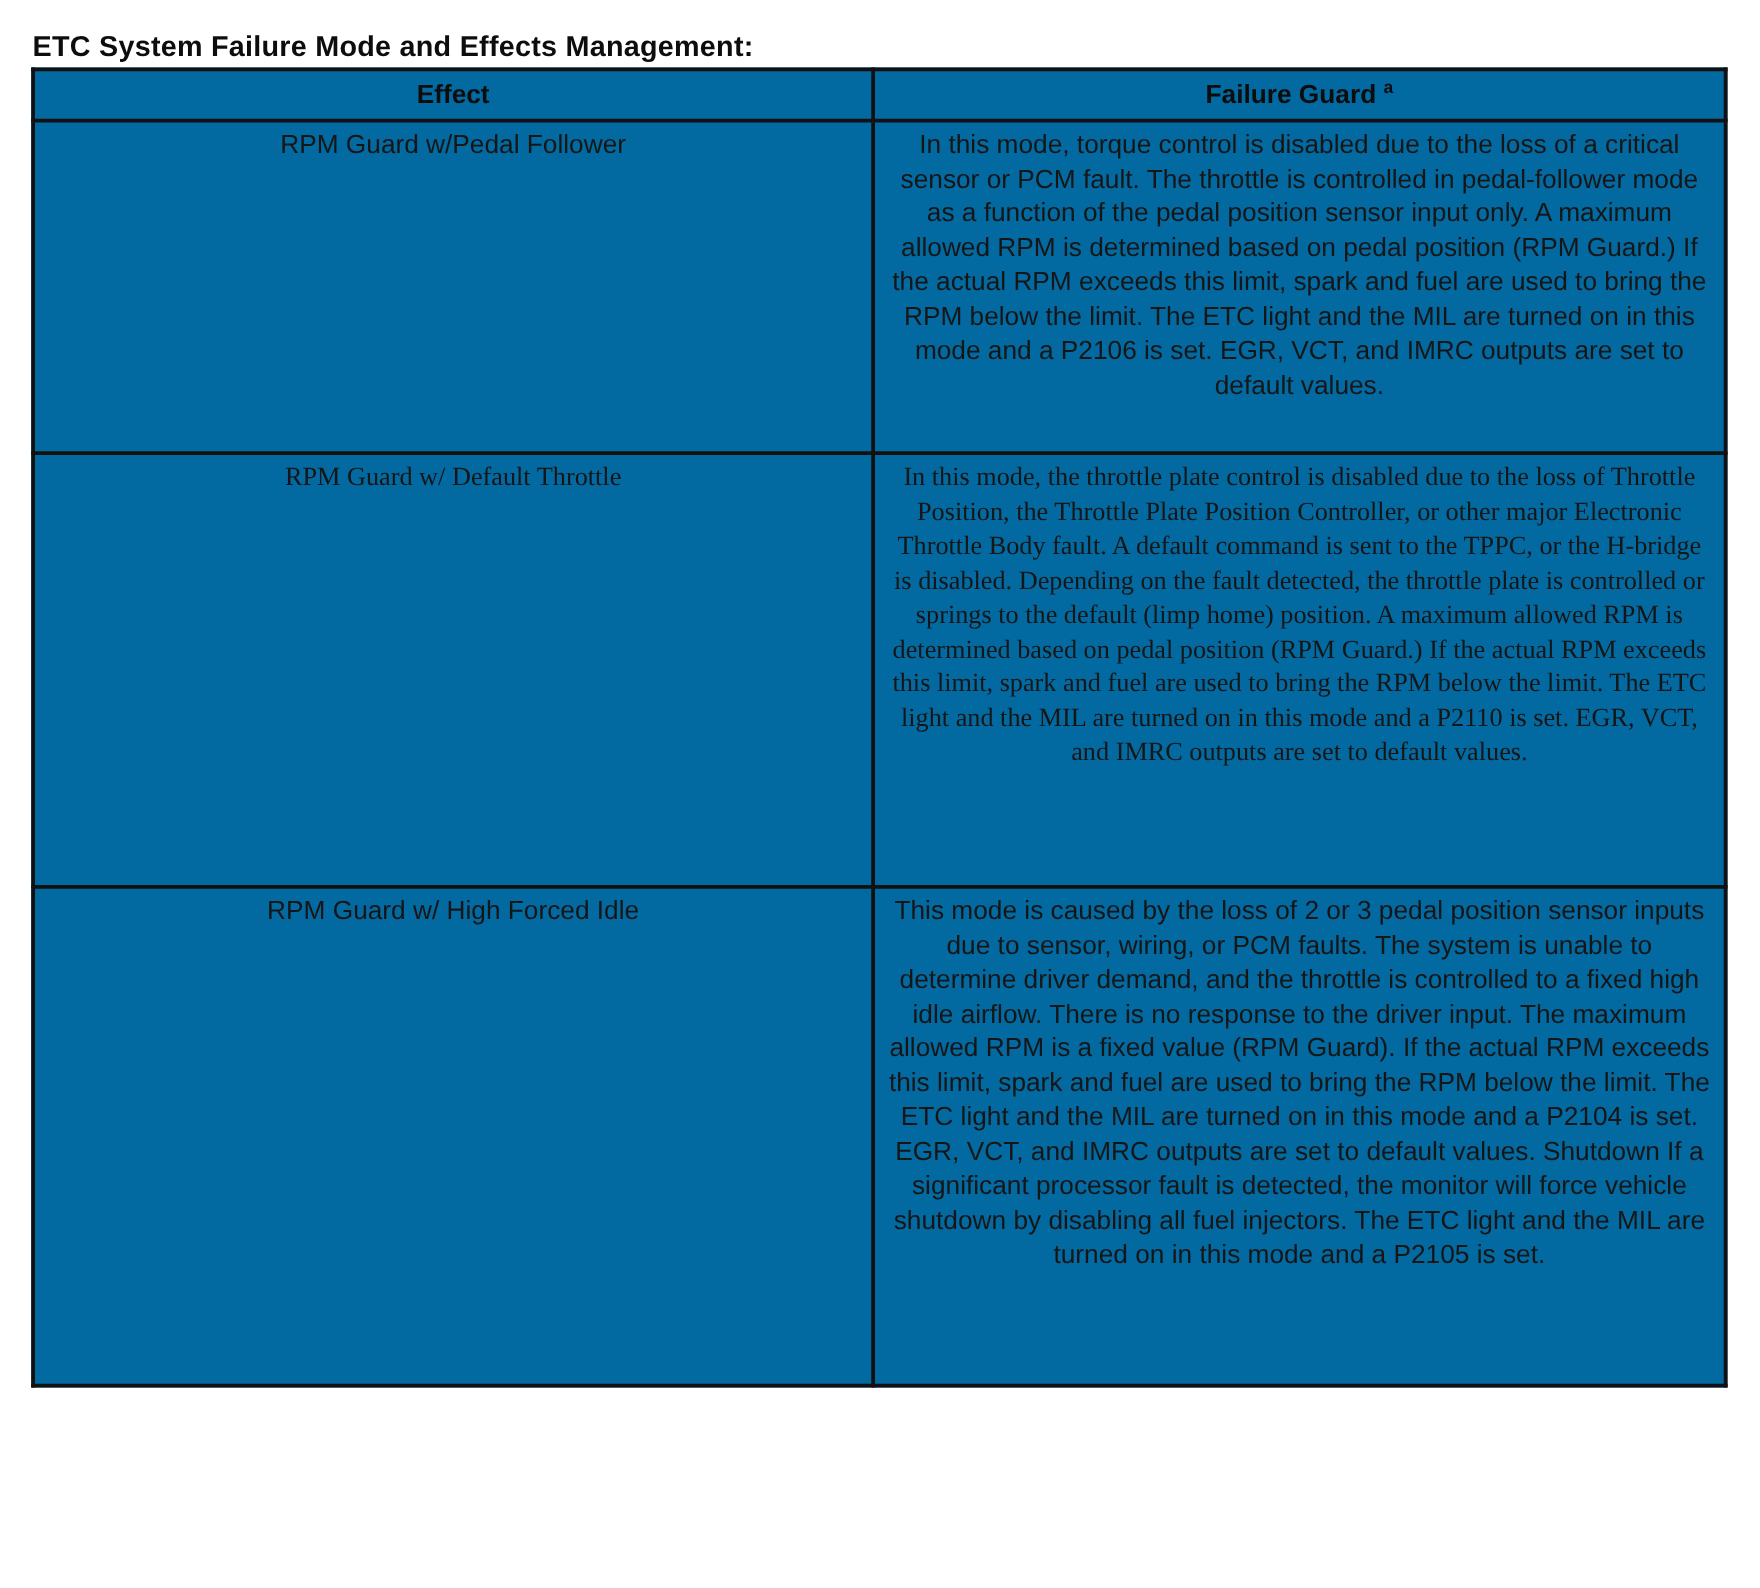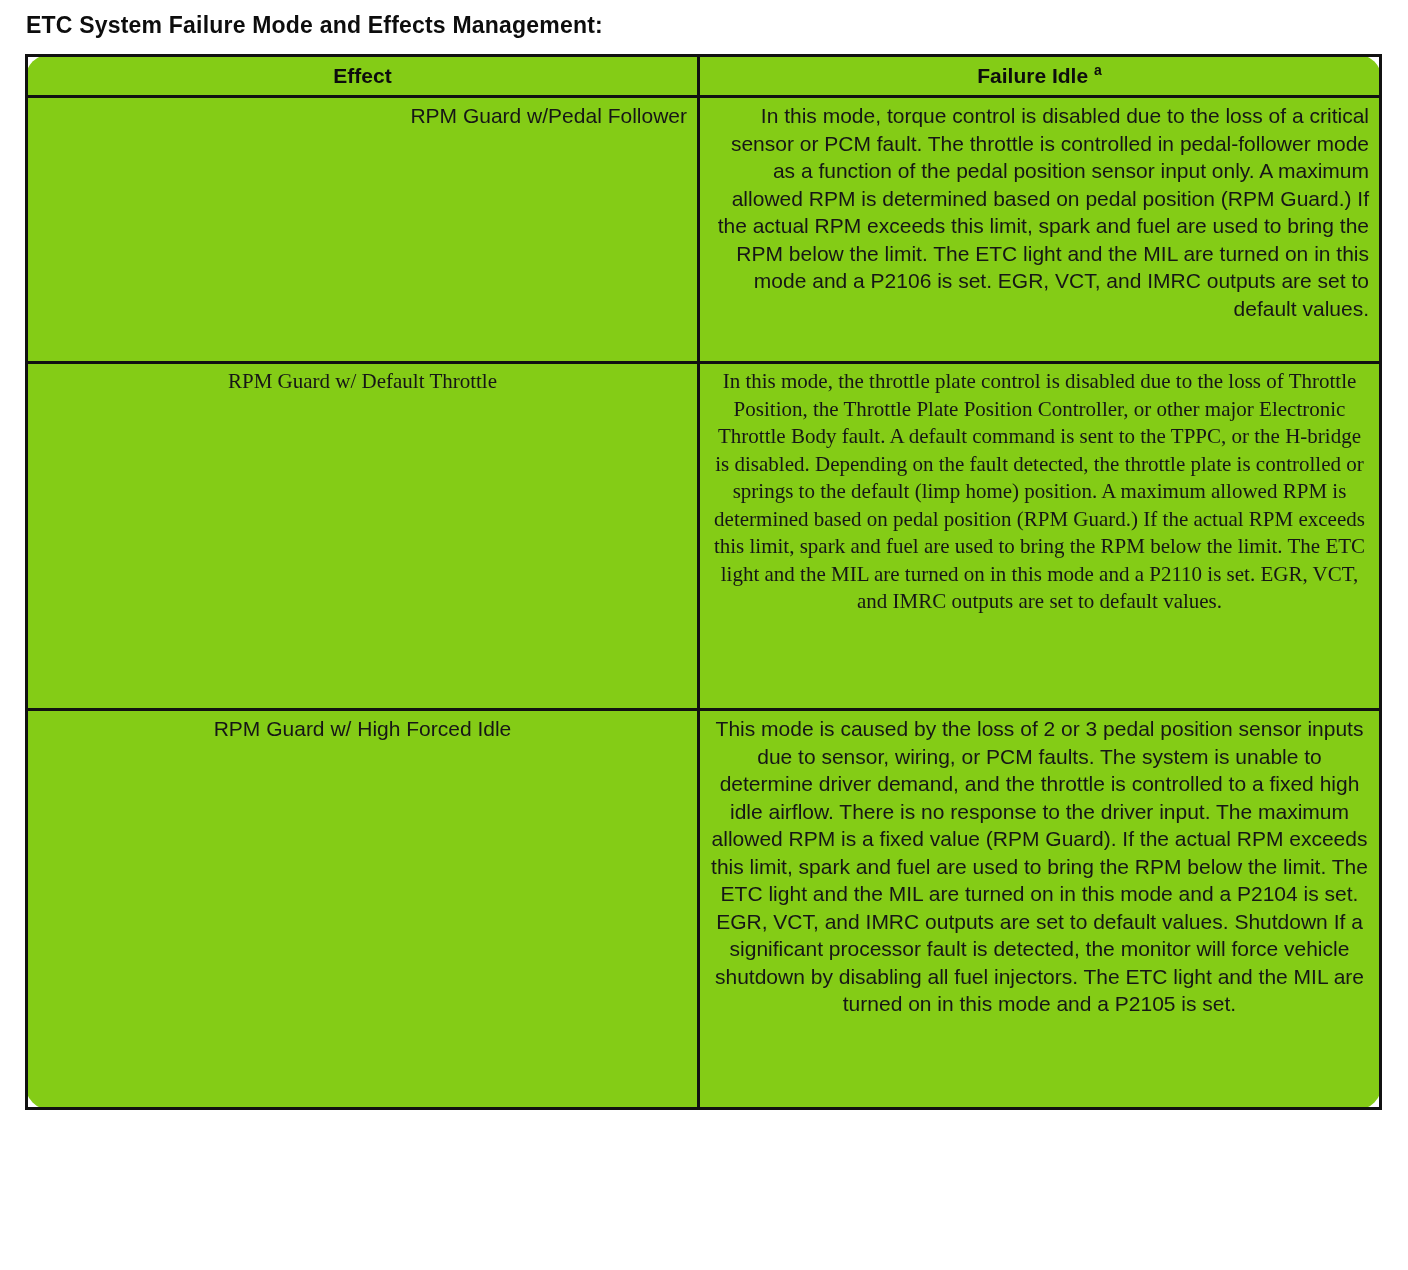--- a/index.html
+++ b/index.html
@@ -13,35 +13,34 @@
     position: relative;
     width: 1408px;
     height: 1270px;
     background: #ffffff;
     overflow: hidden;
     box-sizing: border-box;
   }
   .doc-title {
     position: absolute;
     left: 26px;
-    top: 12px;
+    top: 24px;
     font-size: 23px;
     font-weight: bold;
     letter-spacing: 0.2px;
     color: #0d0d0d;
   }
   table.fmea {
     position: absolute;
     left: 25px;
     top: 54px;
     width: 1354px;
     border-collapse: collapse;
     table-layout: fixed;
-    background: #84cc16;
-    border-radius: 26px;
+    background: #0369a1;
   }
   table.fmea, table.fmea th, table.fmea td {
     border: 3px solid #111111;
   }
   table.fmea th {
     font-size: 21px;
     font-weight: bold;
     text-align: center;
     vertical-align: middle;
     height: 34px;
@@ -56,21 +55,21 @@
     color: #161616;
   }
   col.effect-col   { width: 672px; }
   col.failure-col  { width: 682px; }
   td.effect-cell {
     text-align: center;
   }
   td.failure-cell {
     text-align: center;
   }
-  tr.row-1 td { height: 255px; text-align: right; }
+  tr.row-1 td { height: 255px; }
   tr.row-2 td { height: 336px; font-family: Liberation Serif, serif; }
   tr.row-3 td { height: 388px; margin-top: 28px; }
   tr.row-4 td { height: 148px; }
   sup.note-marker {
     font-size: 14px;
     font-weight: bold;
     vertical-align: super;
     line-height: 0;
   }
   .footnote {
@@ -96,21 +95,21 @@
 
   <table class="fmea">
     <colgroup>
       <col class="effect-col">
       <col class="failure-col">
     </colgroup>
     <thead>
       <tr>
         <th>Effect</th>
         <th>
-          <span>Failure Idle</span>
+          <span>Failure Guard</span>
           <sup class="note-marker">a</sup>
         </th>
       </tr>
     </thead>
     <tbody>
       <tr class="row-1">
         <td class="effect-cell">RPM Guard w/Pedal Follower</td>
         <td class="failure-cell">In this mode, torque control is disabled due to the loss of a critical sensor or PCM fault. The throttle is controlled in pedal-follower mode as a function of the pedal position sensor input only. A maximum allowed RPM is determined based on pedal position (RPM Guard.) If the actual RPM exceeds this limit, spark and fuel are used to bring the RPM below the limit. The ETC light and the MIL are turned on in this mode and a P2106 is set. EGR, VCT, and IMRC outputs are set to default values.</td>
       </tr>
       <tr class="row-2">

